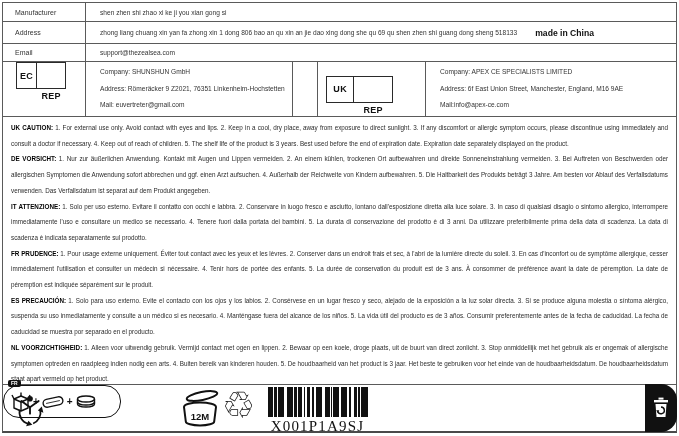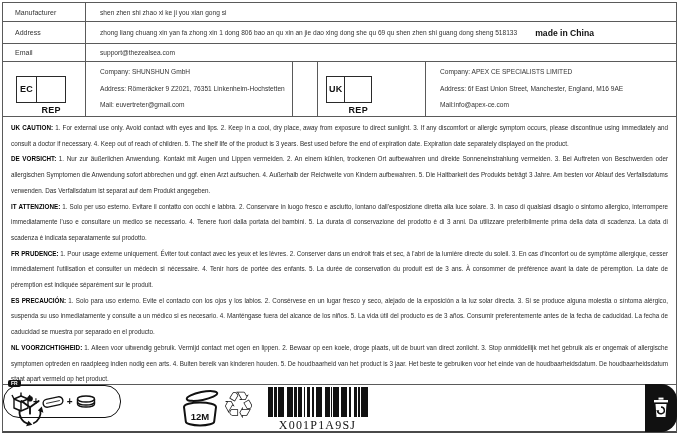--- a/index.html
+++ b/index.html
@@ -16,29 +16,29 @@
   .r-caution { height: 268px; display: block; padding: 3px 8px 0 8px; overflow: hidden; }
   .r-footer { flex: 1 1 auto; border-bottom: none; position: relative; }
 
   .lbl { width: 83px; flex: 0 0 83px; border-right: 1px solid #5a5a5a;
     display: flex; align-items: center; padding-left: 12px; font-size: 7px; color: #333; }
   .val { flex: 1; display: flex; align-items: center; padding-left: 14px;
     font-size: 6.6px; color: #333; white-space: nowrap; overflow: hidden; }
   .made-in { font-weight: bold; font-size: 8.6px; color: #111; margin-left: 18px; }
 
   .cell { border-right: 1px solid #5a5a5a; display: flex; }
-  .cell-ecbox { flex: 0 0 83px; align-items: center; }
+  .cell-ecbox { flex: 0 0 83px; align-items: flex-start; }
   .cell-ecinfo { flex: 0 0 207px; }
   .cell-gap { flex: 0 0 25px; }
   .cell-ukbox { flex: 0 0 108px; align-items: center; }
   .cell-ukinfo { flex: 1; border-right: none; }
 
   .rep-badge { height: 27px; border: 1.5px solid #2a2a2a; display: flex; background: #fff; }
   .ec-badge { width: 50px; margin-left: 13px; }
-  .uk-badge { width: 46px; margin-left: 8px; }
+  .uk-badge { width: 67px; margin-left: 8px; }
   .rep-badge .half { display: flex; align-items: center; justify-content: center;
     font-weight: bold; font-size: 9px; letter-spacing: 0.3px; color: #111; }
   .rep-badge .half.l { flex: 0 0 42%; border-right: 1.5px solid #2a2a2a; }
   .rep-badge .half.r { flex: 1; margin-top: 33px; }
 
   .rep-info { display: flex; flex-direction: column; justify-content: center;
     padding-left: 14px; font-size: 6.6px; line-height: 16.5px; color: #333; white-space: nowrap; overflow: hidden; }
 
   .r-caution p { font-size: 6.3px; line-height: 15.7px; text-align: justify; color: #2b2b2b; }
   .r-caution p b { color: #000; }
@@ -57,21 +57,21 @@
   .pao { left: 176px; top: 4px; }
   .recycle { left: 219px; top: 1px; font-family: "DejaVu Sans", sans-serif;
     font-size: 37px; line-height: 40px; color: #111; }
   .barcode-wrap { left: 263px; top: 2px; width: 103px; text-align: center; }
   .barcode-bars { height: 30px; width: 100px; margin: 0 auto; background-color: #fff;
     background-image:
       repeating-linear-gradient(90deg, #111 0 1.6px, transparent 1.6px 4.2px),
       repeating-linear-gradient(90deg, #111 0 2.8px, transparent 2.8px 9.3px),
       repeating-linear-gradient(90deg, #111 0 1px, transparent 1px 6.1px);
     border-left: 2px solid #111; border-right: 2px solid #111; }
-  .barcode-text { font-family: "Liberation Serif", serif; font-size: 12px;
+  .barcode-text { font-family: "Liberation Serif", serif; font-size: 15px;
     letter-spacing: 1.2px; color: #111; margin-top: 1px; }
 </style>
 </head>
 <body>
 
 <div class="sheet">
 
   <div class="row r-manufacturer">
     <div class="lbl">Manufacturer</div>
     <div class="val">shen zhen shi zhao xi ke ji you xian gong si</div>

